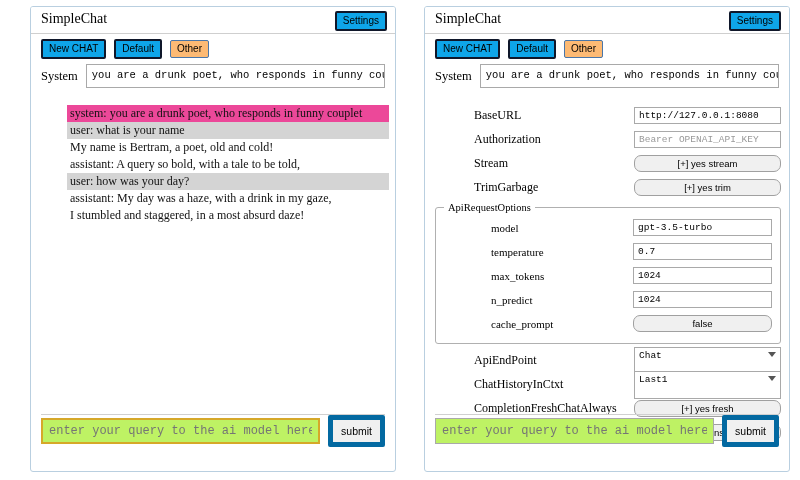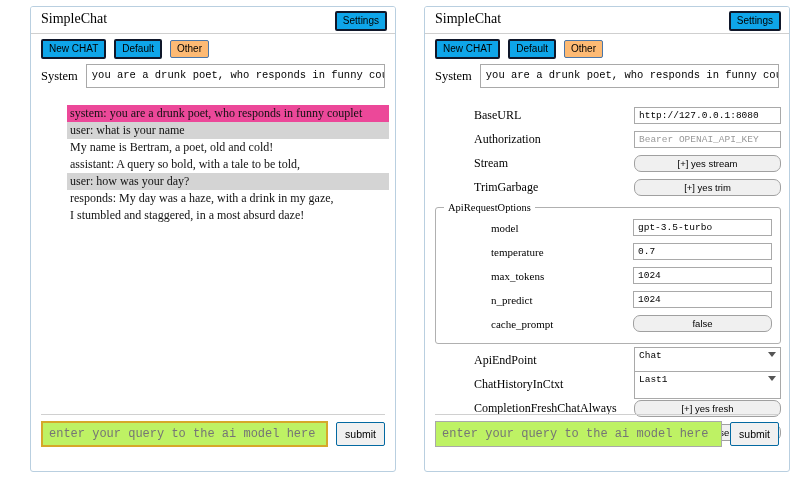--- a/index.html
+++ b/index.html
@@ -137,21 +137,21 @@
     font-size: 12px;
     color: #6a6a6a;
     padding: 2px 6px;
   }
   .queryinput.focused { border: 2px solid #d6a829; }
   .btn-submit {
     margin-left: 8px;
     font-family: "Liberation Sans", sans-serif;
     font-size: 10.5px;
     background: #f0f0f0;
-    border: 1px solid #0369a1;
+    border: 5px solid #0369a1;
     border-radius: 2px;
     padding: 5px 8px;
     cursor: pointer;
   }
 
   
   .settings {
     position: absolute;
     left: 10px;
     top: 98px;
@@ -261,21 +261,21 @@
       <span class="lbl">System</span>
       <div class="sysbox">you are a drunk poet, who responds in funny couplet</div>
     </div>
 
     <div class="chatlog">
       <div class="msg msg-system">system: you are a drunk poet, who responds in funny couplet</div>
       <div class="msg msg-user">user: what is your name</div>
       <div class="msg msg-assistant">My name is Bertram, a poet, old and cold!</div>
       <div class="msg msg-assistant">assistant: A query so bold, with a tale to be told,</div>
       <div class="msg msg-user">user: how was your day?</div>
-      <div class="msg msg-assistant">responds: My day was a haze, with a drink in my gaze,</div>
+      <div class="msg msg-assistant">assistant: My day was a haze, with a drink in my gaze,</div>
       <div class="msg msg-assistant">I stumbled and staggered, in a most absurd daze!</div>
     </div>
 
     <div class="divider"></div>
     <div class="querybar">
       <input class="queryinput focused" type="text" placeholder="enter your query to the ai model here" style="">
       <button class="btn-submit">submit</button>
     </div>
   </div>
 

